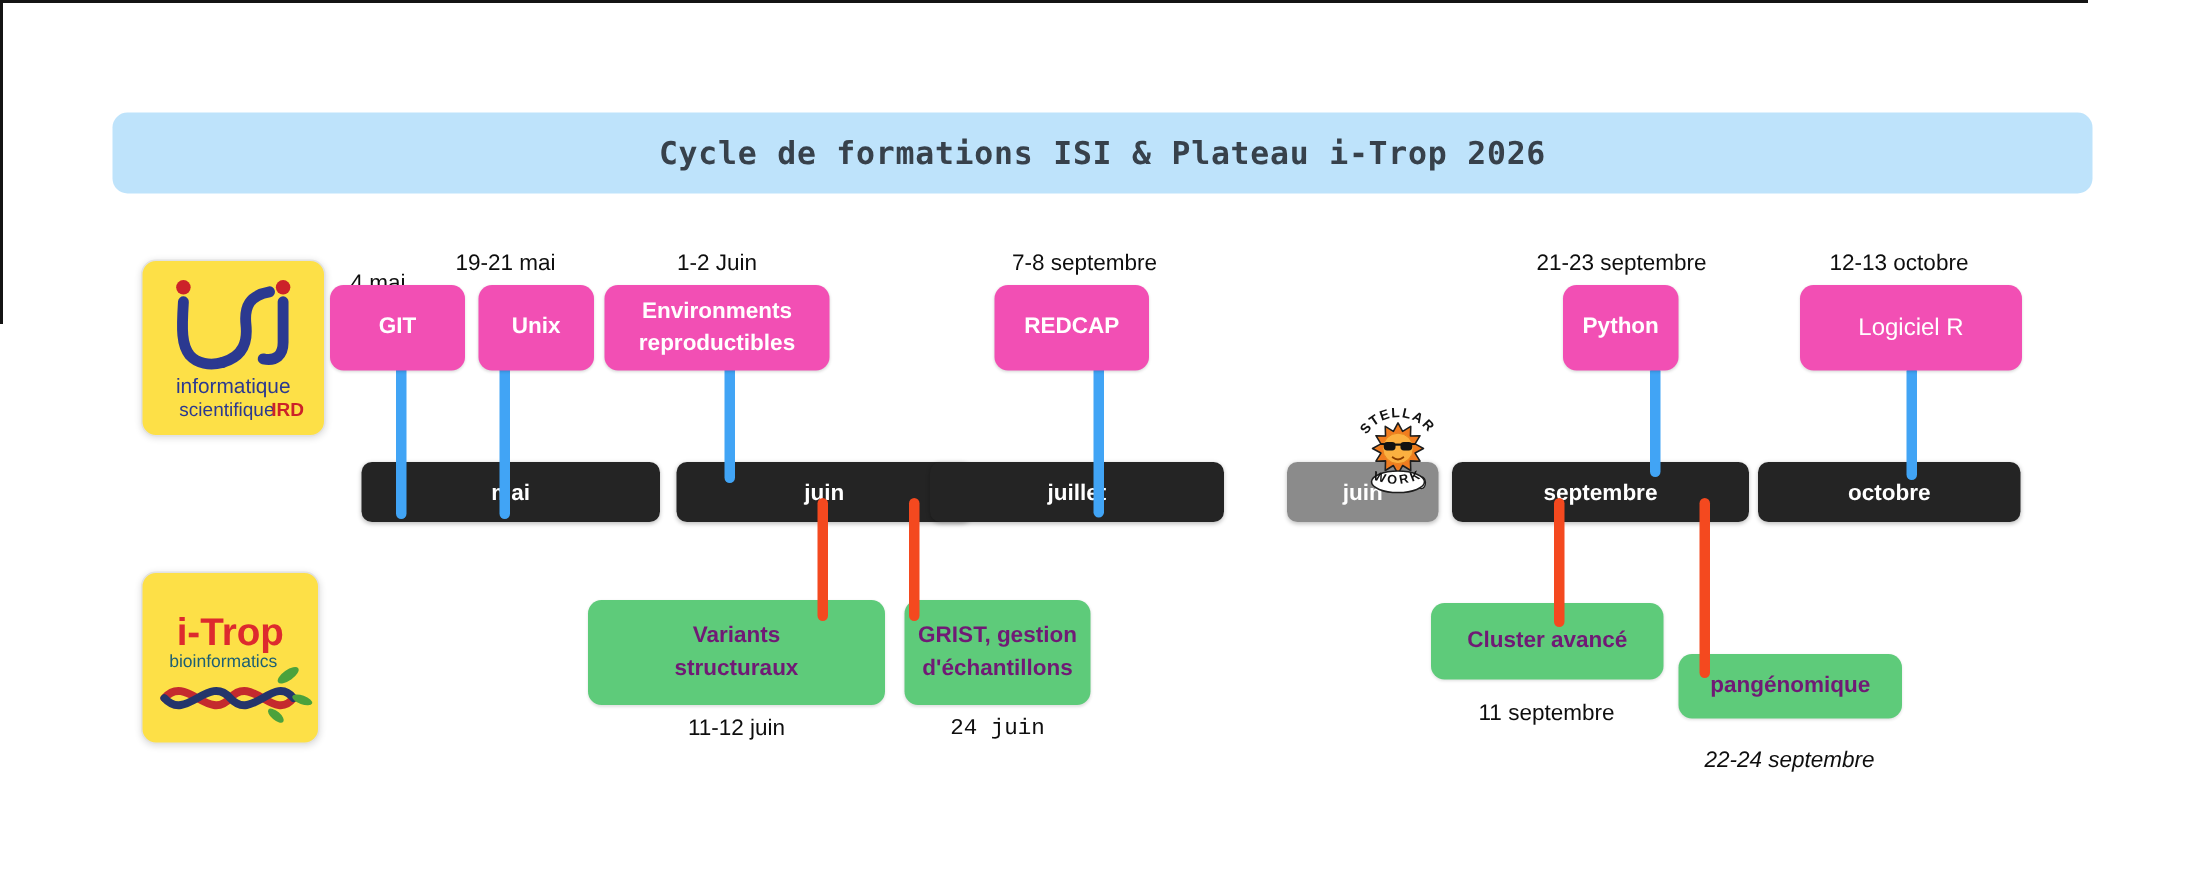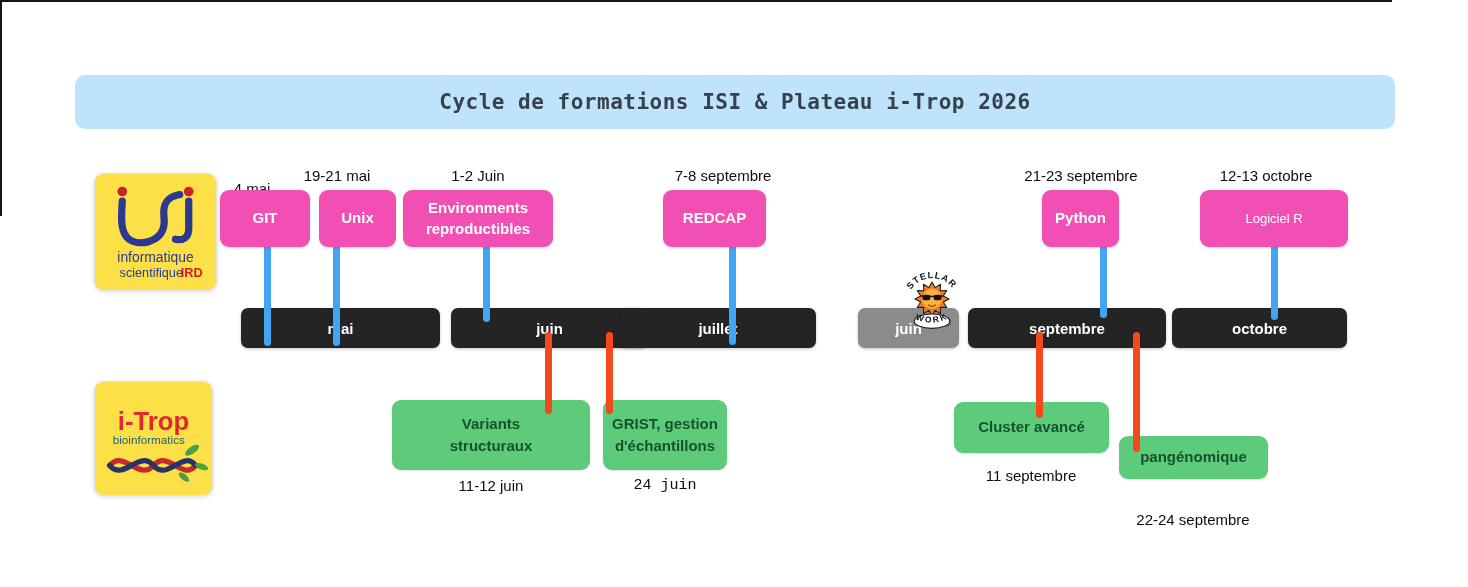--- a/index.html
+++ b/index.html
@@ -35,38 +35,38 @@
 
   
   .date{top:166px;height:20px;font-size:15px;color:#0e0e0e;text-align:center;line-height:20px;}
 
   
   .pink{
     top:190px;height:57px;background:#F24FB4;border-radius:9px;color:#fff;
     font-weight:bold;font-size:15px;display:flex;align-items:center;justify-content:center;
     text-align:center;line-height:1.35;z-index:3;box-shadow:0 1px 2px rgba(0,0,0,.15);
   }
-  .pink.regular{font-weight:400;font-size:13px;}
+  .pink.regular{font-weight:400;font-size:16px;}
 
   
   .vline{width:7px;border-radius:4px;z-index:2;}
   .blue{background:#41A4F5;}
   .orange{background:#F4491F;z-index:3;}
 
   
   .month{
     top:308px;height:40px;background:#242424;border-radius:7px;color:#fff;
     font-weight:bold;font-size:15px;display:flex;align-items:center;justify-content:center;
     z-index:1;box-shadow:0 1px 3px rgba(0,0,0,.25);
   }
   .month.gray{background:#8B8B8B;}
 
   
   .green{
-    background:#5ECB7A;border-radius:9px;color:#14532d;font-weight:bold;font-size:15px;
+    background:#5ECB7A;border-radius:9px;color:#701a75;font-weight:bold;font-size:15px;
     display:flex;align-items:center;justify-content:center;text-align:center;line-height:1.5;
     z-index:2;box-shadow:0 1px 2px rgba(0,0,0,.12);
   }
   .gdate{font-size:15px;color:#0e0e0e;text-align:center;height:20px;line-height:20px;}
 
   
   .sticker{left:899px;top:263px;width:66px;height:68px;z-index:4;}
   .sticker svg{display:block;width:100%;height:100%;}
 </style>
 </head>
@@ -144,21 +144,21 @@
 <div class="abs vline orange" style="left:1133px;top:332px;height:120px;"></div>
 
 <div class="abs green" style="left:392px;top:400px;width:198px;height:70px;padding:0 44px;box-sizing:border-box;">Variants structuraux</div>
 <div class="abs green" style="left:603px;top:400px;width:124px;height:70px;padding:0 4px;box-sizing:border-box;">GRIST, gestion d'échantillons</div>
 <div class="abs green" style="left:954px;top:402px;width:155px;height:51px;">Cluster avancé</div>
 <div class="abs green" style="left:1119px;top:436px;width:149px;height:43px;">pangénomique</div>
 
 <div class="abs gdate" style="left:421px;top:476px;width:140px;">11-12 juin</div>
 <div class="abs gdate" style="left:595px;top:476px;width:140px;font-family:Liberation Mono, monospace;">24 juin</div>
 <div class="abs gdate" style="left:961px;top:466px;width:140px;">11 septembre</div>
-<div class="abs gdate" style="left:1118px;top:510px;width:150px;">22-24 septembre</div>
+<div class="abs gdate" style="left:1118px;top:497px;width:150px;font-style:italic;">22-24 septembre</div>
 
 <div class="abs sticker">
   <svg viewBox="0 0 100 104">
     <defs>
       <path id="arcTop" d="M 14,50 A 38,38 0 0 1 86,48" fill="none"></path>
       <path id="arcBot" d="M 24,86 Q 50,97 76,84" fill="none"></path>
     </defs>
     <text font-family="Liberation Sans, sans-serif" font-size="14" font-weight="bold" fill="#111" letter-spacing="1.5">
       <textPath href="#arcTop" startOffset="50%" text-anchor="middle">STELLAR</textPath>
     </text>

